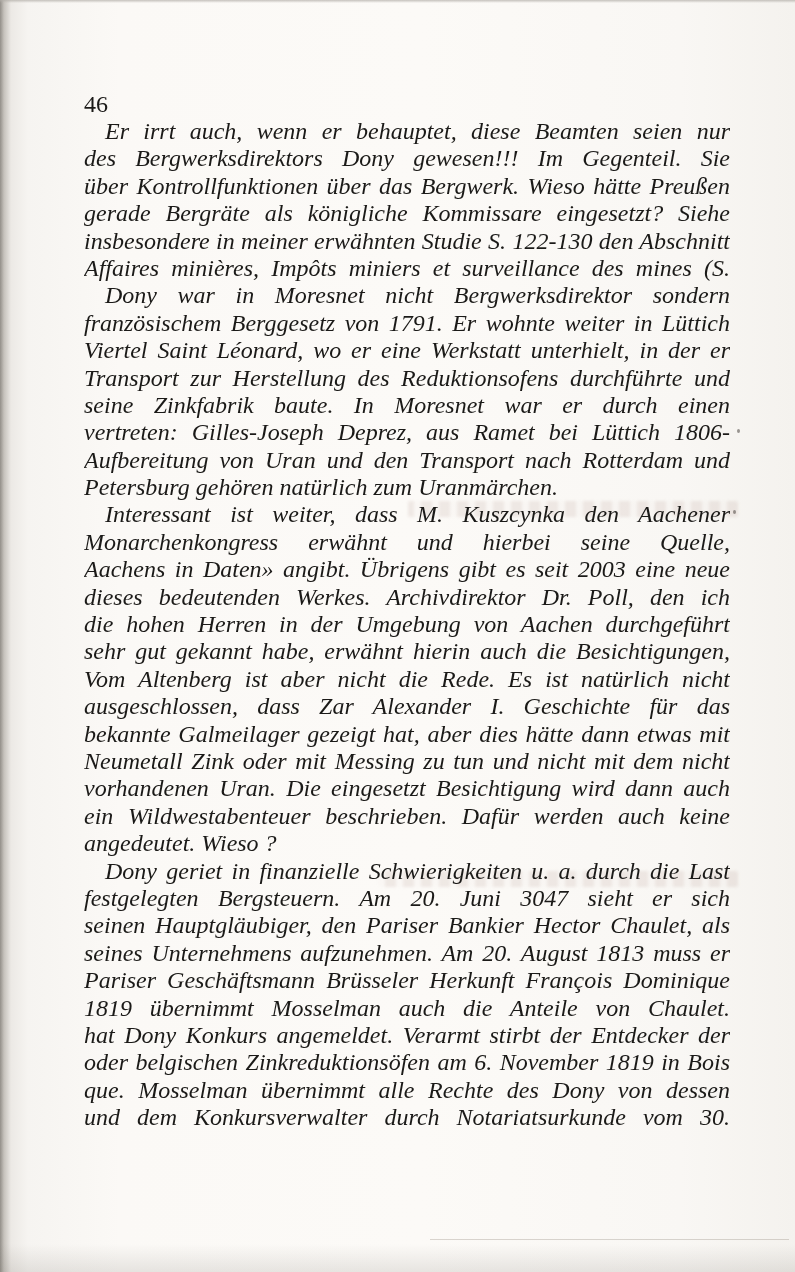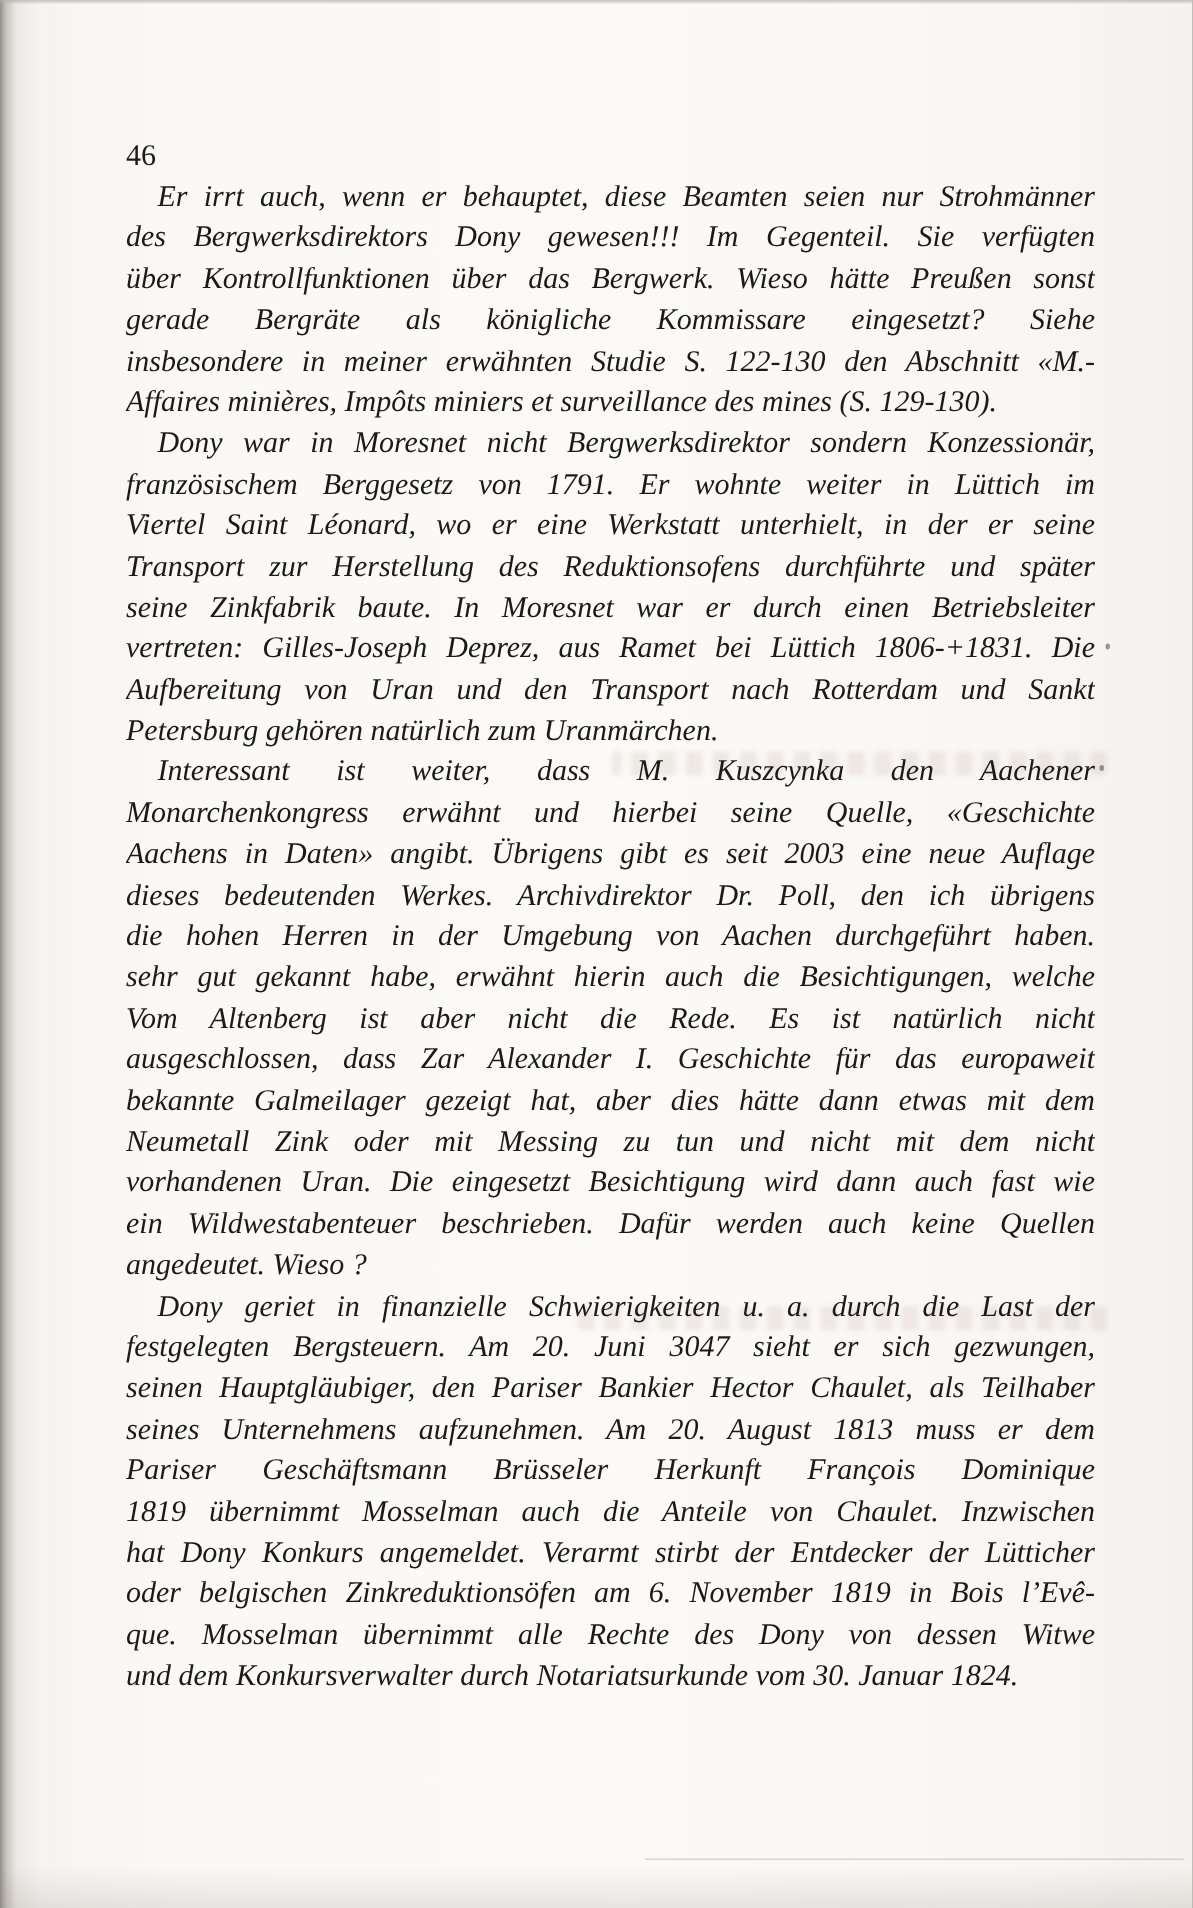--- a/index.html
+++ b/index.html
@@ -23,21 +23,21 @@
     content: ''; position: absolute; bottom: 0; left: 0; right: 0; height: 28px;
     background: linear-gradient(rgba(120,114,106,0), rgba(120,114,106,0.16));
   }
   .bottom-hairline {
     position: absolute; top: 1239px; left: 430px; right: 6px; height: 1px;
     background: rgba(125,114,102,0.28);
   }
   .content {
     position: absolute; left: 84px; top: 90px; width: 646px;
     font-family: "Liberation Serif", "DejaVu Serif", serif;
-    font-size: 20px;
+    font-size: 24px;
     color: #1b1a18;
   }
   .page-number {
     height: 28px; line-height: 28px;
     text-align: left;
   }
   .paragraph { margin: 0; }
   .line {
     height: 27.4px; line-height: 27.4px;
     text-align: justify; text-align-last: justify;

